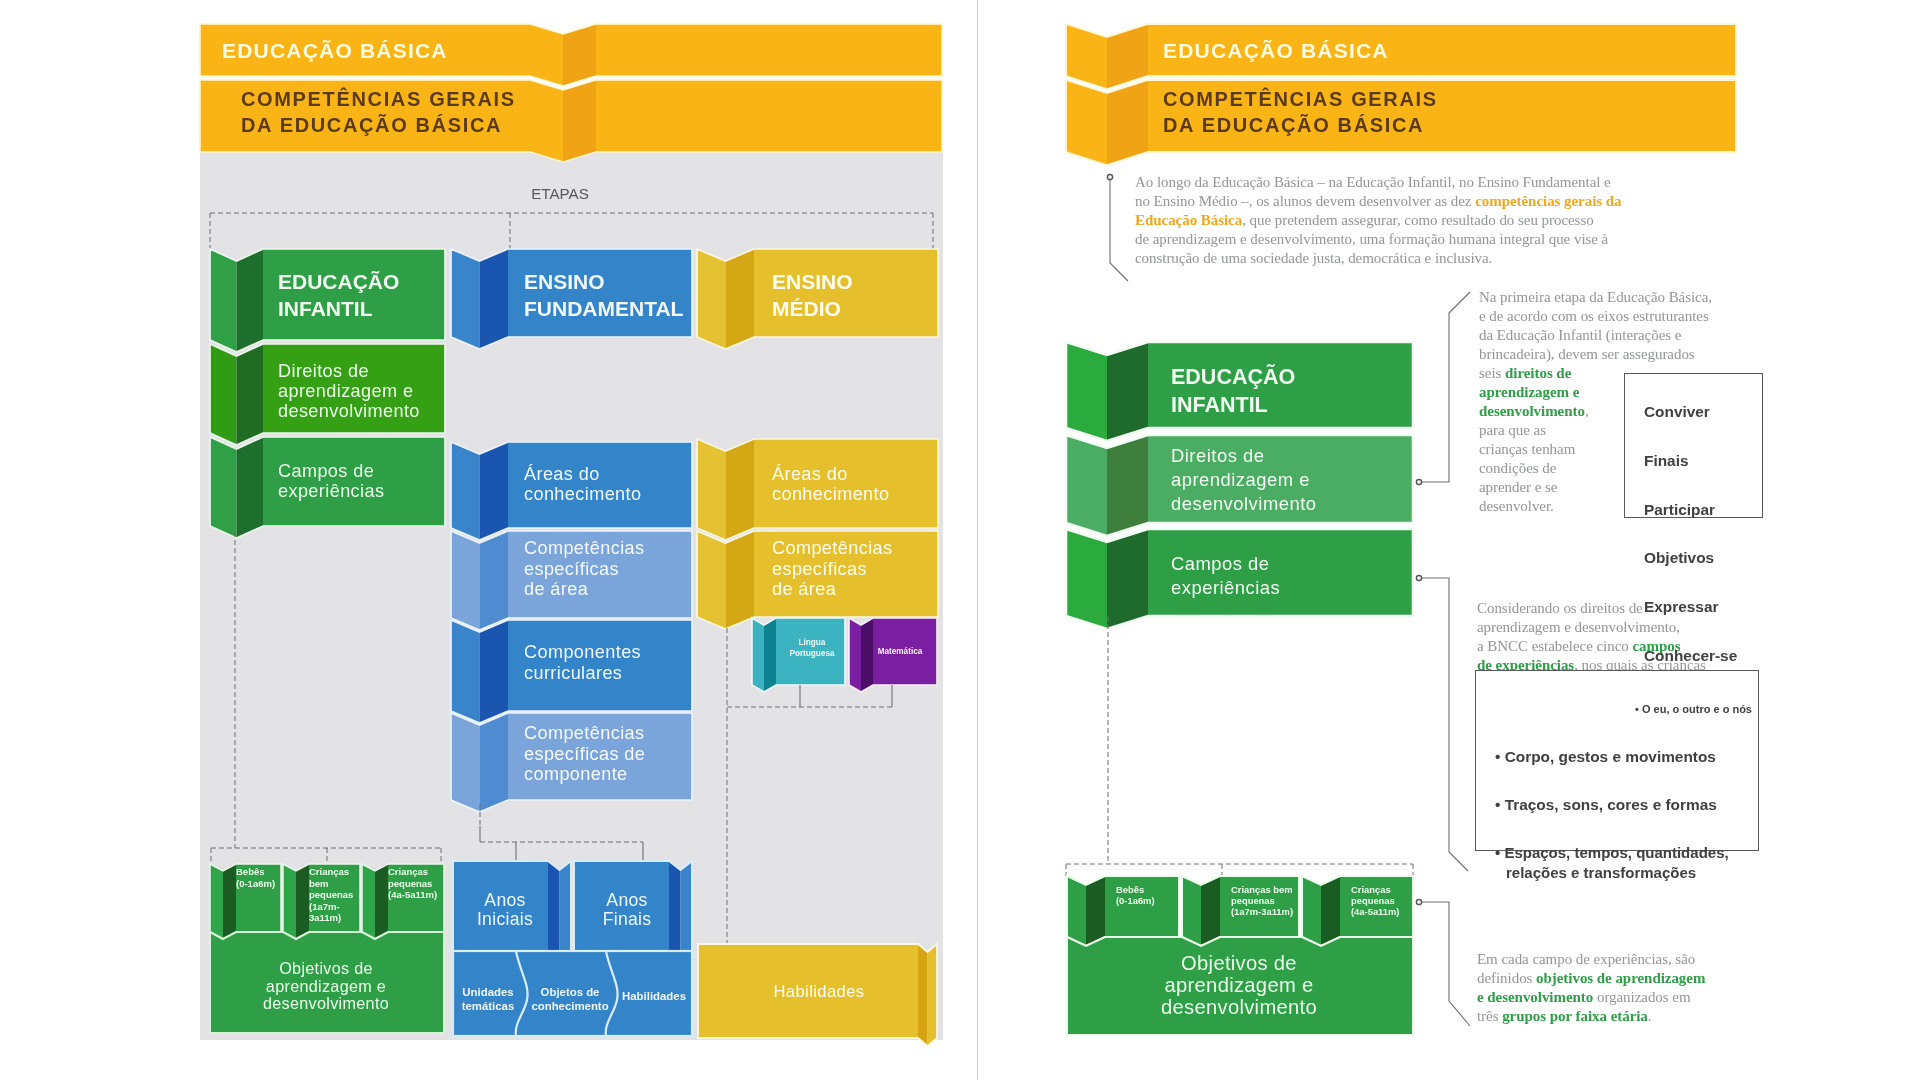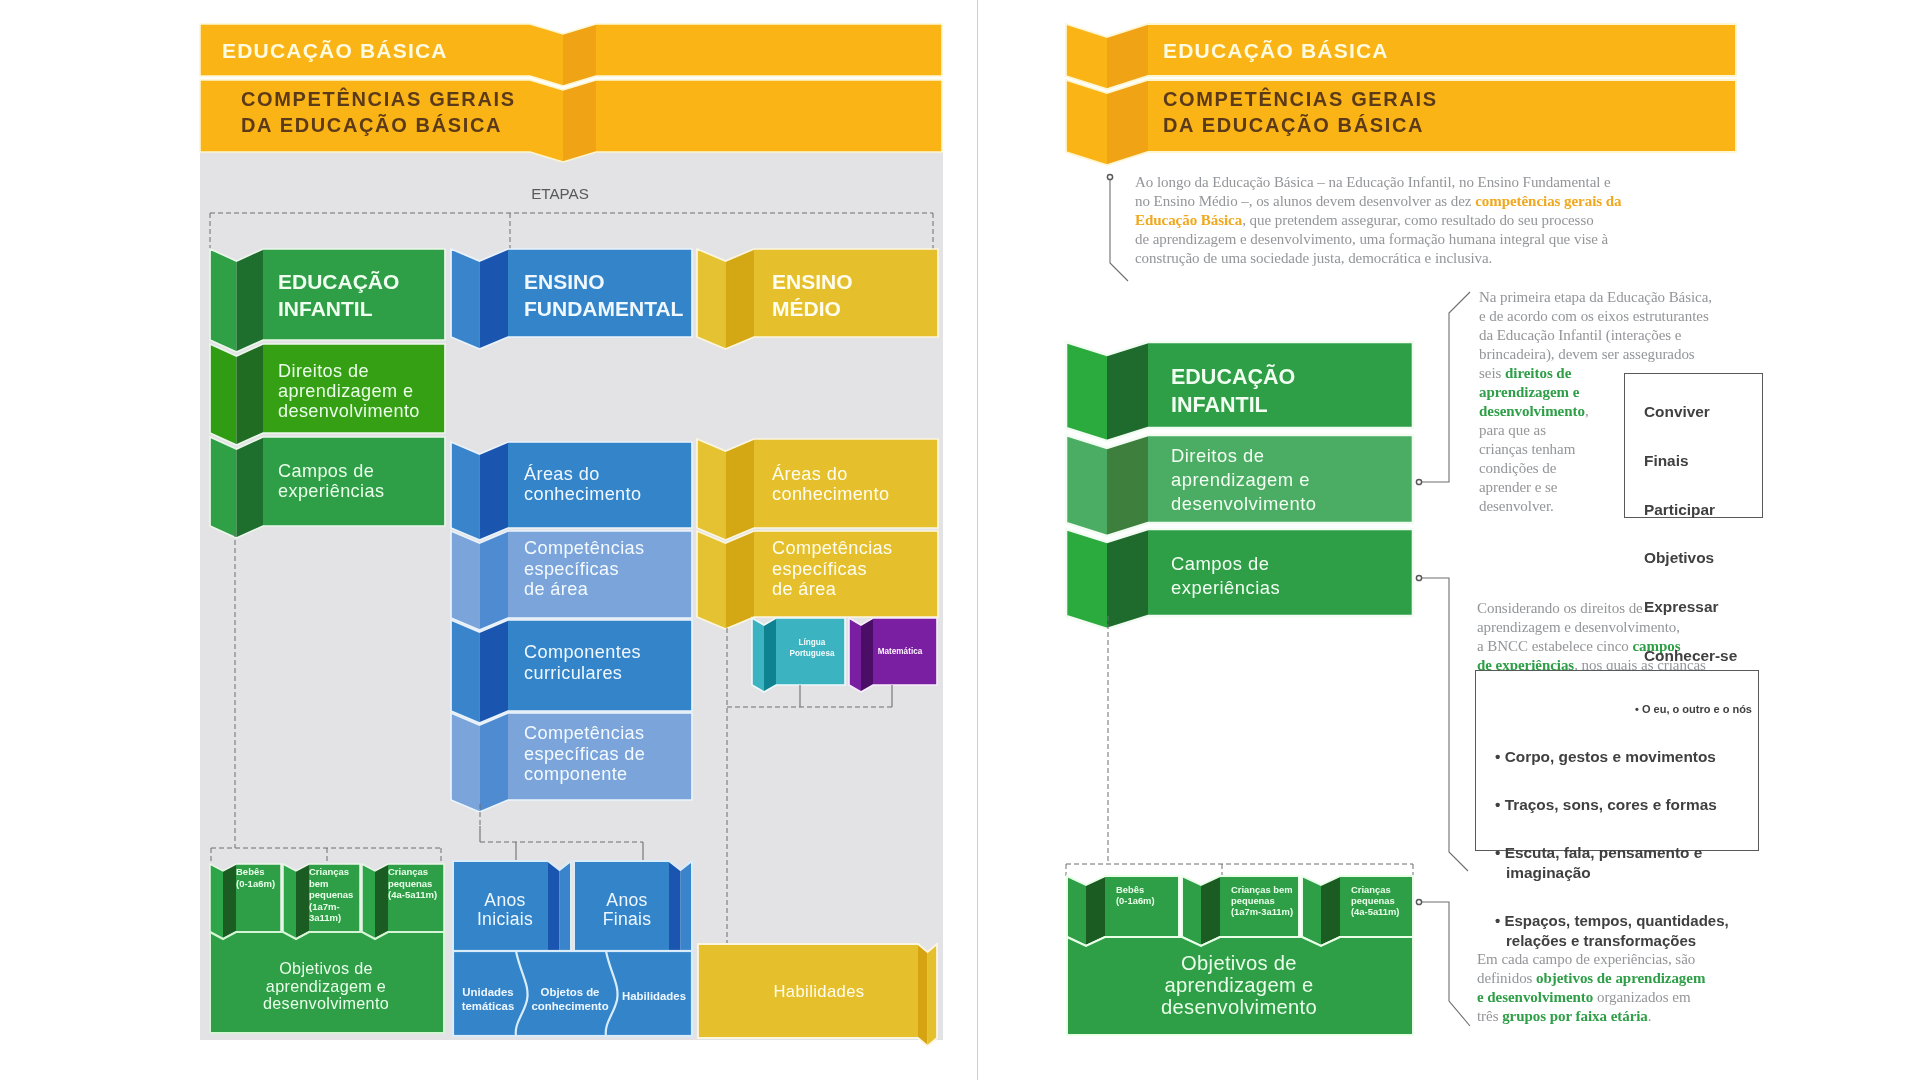--- a/index.html
+++ b/index.html
@@ -405,18 +405,17 @@
           <li style="line-height: 20.8px; font-size: 15.4px;">Objetivos</li>
           <li style="line-height: 20.8px; font-size: 15.4px;">Expressar</li>
           <li style="line-height: 20.8px; font-size: 15.4px;">Conhecer-se</li>
         </ul>
       </div>
       <div class="rbox" style="left: 1475px; top: 670px; width: 282px; height: 179px;">
         <ul style="margin: 14px 6px 0px 19px;">
           <li style="line-height: 20px; font-size: 11px; text-indent: -11px; padding-left: 11px; margin-bottom: 5px; text-align: right;">• O eu, o outro e o nós</li>
           <li style="line-height: 20px; font-size: 15.4px; text-indent: -11px; padding-left: 11px; margin-bottom: 5px;">• Corpo, gestos e movimentos</li>
           <li style="line-height: 20px; font-size: 15.4px; text-indent: -11px; padding-left: 11px; margin-bottom: 5px;">• Traços, sons, cores e formas</li>
-          <li style="line-height: 20px; font-size: 15.4px; text-indent: -11px; padding-left: 11px; margin-bottom: 5px;">• Escuta, fala, pensamento e imaginação</li>
           <li style="line-height: 20px; font-size: 15px; text-indent: -11px; padding-left: 11px; margin-bottom: 5px;">• Espaços, tempos, quantidades, relações e transformações</li>
         </ul>
       </div>
     </div>
 </div>
 
 </body></html>

